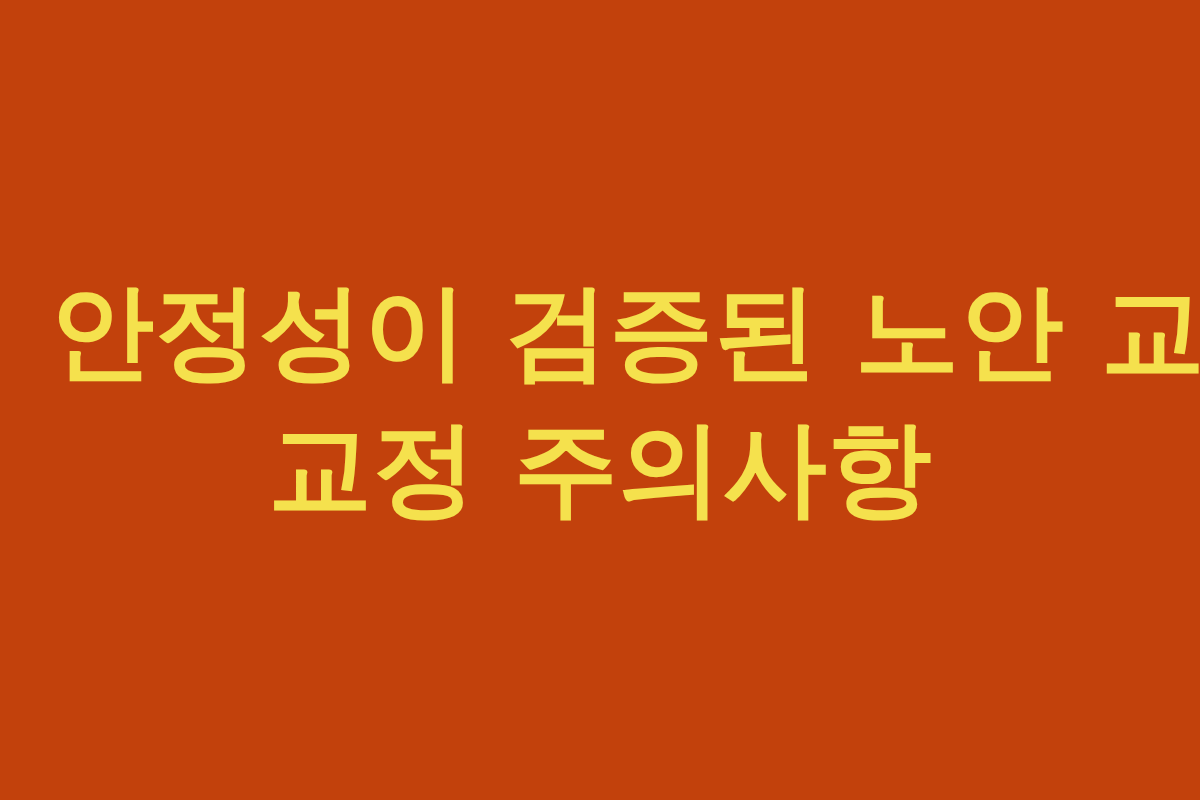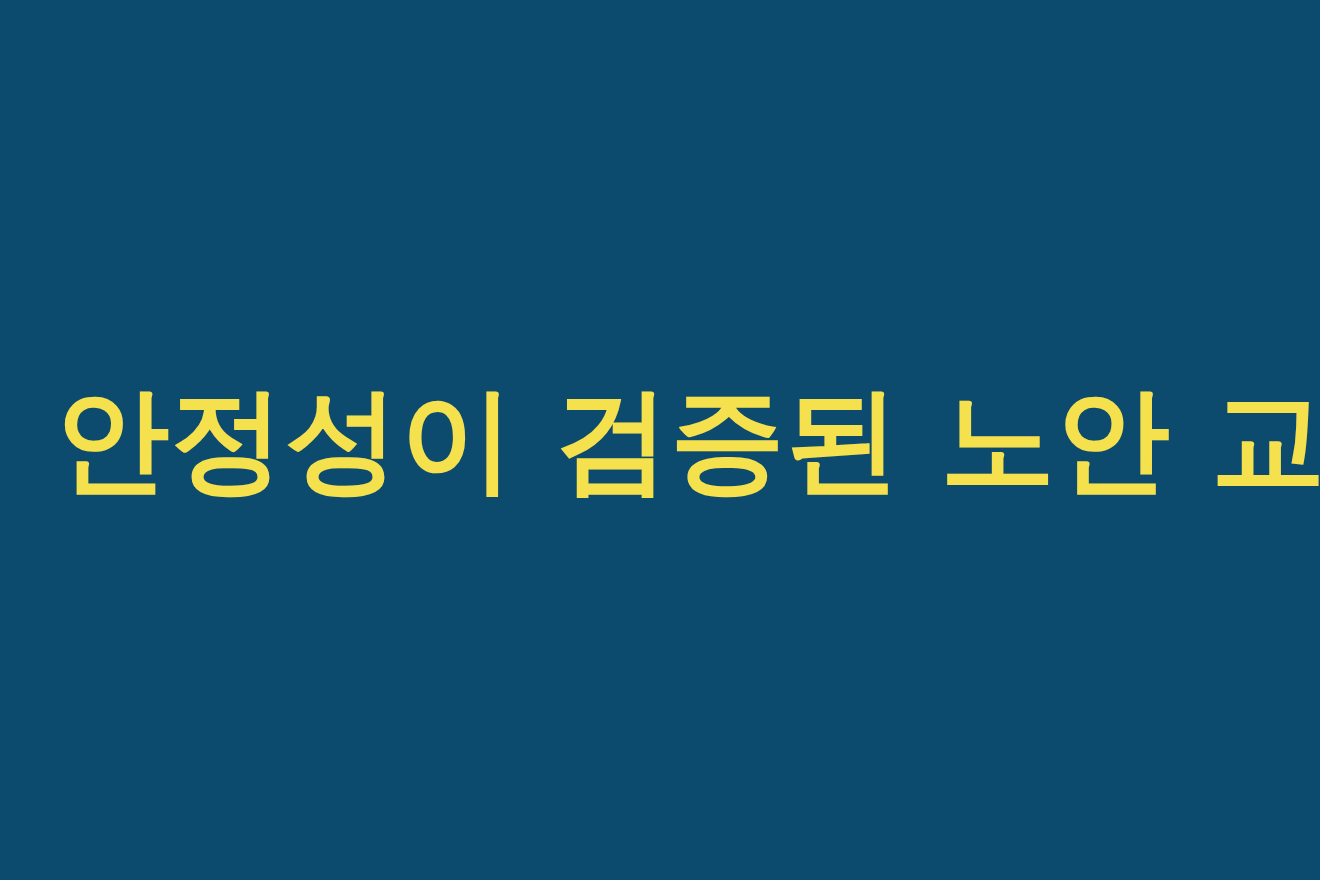--- a/index.html
+++ b/index.html
@@ -45,17 +45,18 @@
 
   
   .headline-line {
     display: block;
     white-space: pre;
   }
 </style>
 </head>
 <body>
 
-<div id="title-card" style="background: #0c4a6e; justify-content: center;">
+<div id="title-card" style="background: #c2410c; justify-content: center;">
   <h1 id="headline" style="color: rgb(245, 225, 77);">
     <span class="headline-line">안정성이 검증된 노안 교</span>
+    <span class="headline-line">교정 주의사항</span>
   </h1>
 </div>
 
 </body></html>

